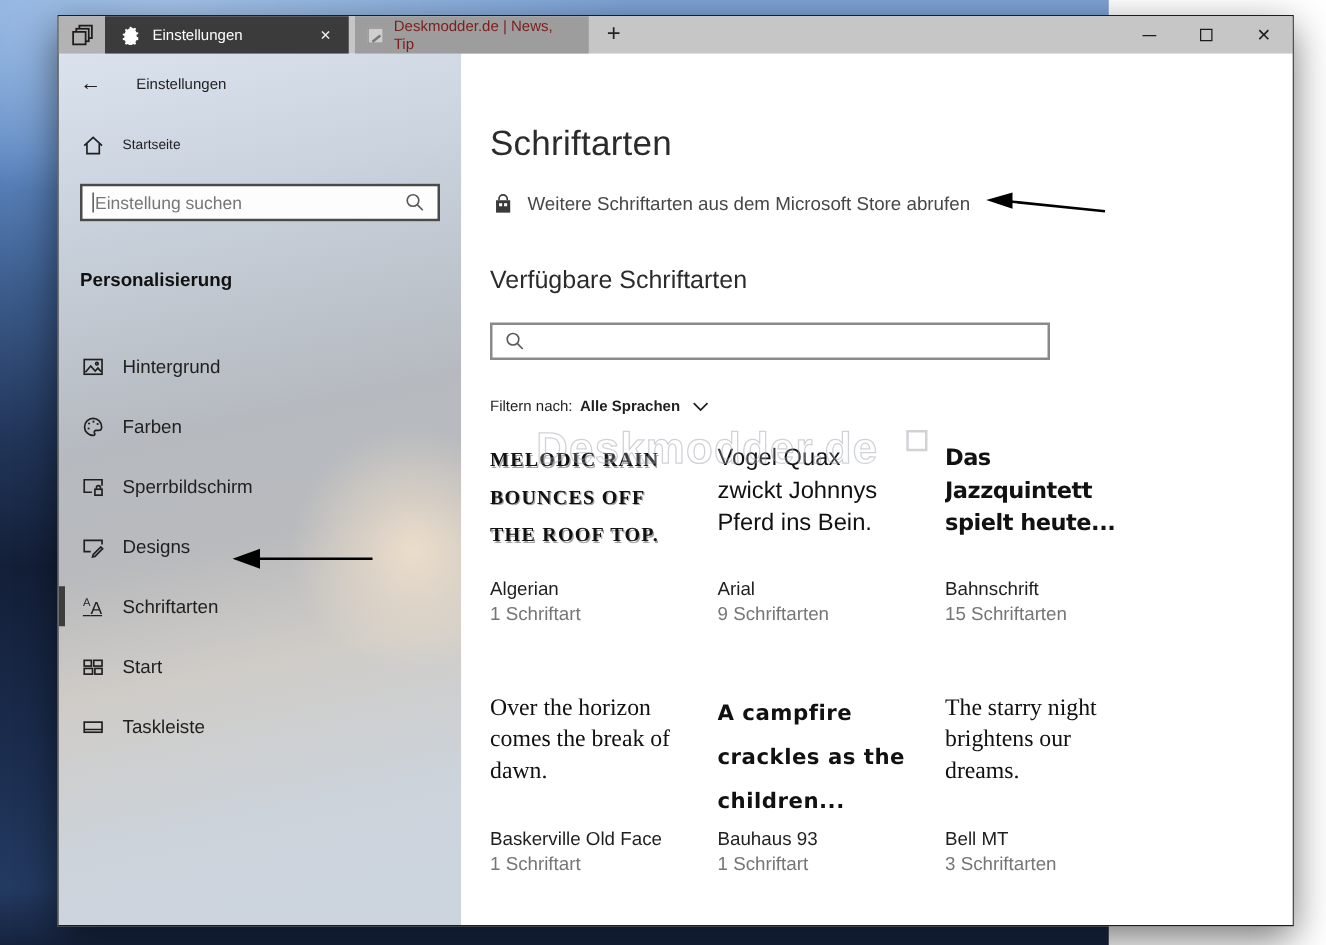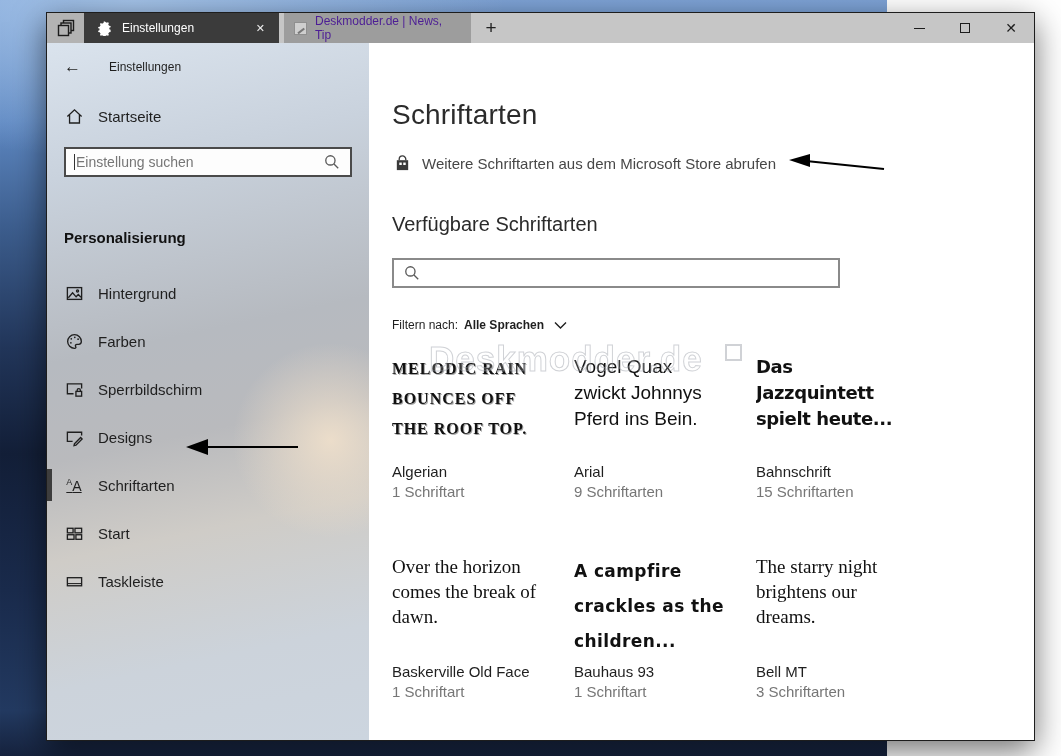--- a/index.html
+++ b/index.html
@@ -18,21 +18,21 @@
     border:1px solid #1d1d1d; box-shadow:0 10px 30px rgba(0,0,0,.55);
     background:#fff; display:flex; flex-direction:column; }
 
   
   .titlebar { height:30px; flex:0 0 30px; background:#c6c6c6; display:flex; align-items:stretch; }
   .tabs-toggle { width:37px; background:#b3b3b3; display:flex; align-items:center; justify-content:center; }
   .tab { display:flex; align-items:center; gap:8px; padding:0 10px; font-size:12px; }
   .tab.active { width:195px; background:#3b3b3b; color:#fff; }
   .tab.active .tab-title { flex:1; }
   .tab-close { font-size:11px; color:#eee; padding:0 4px; }
-  .tab.inactive { width:187px; background:#9d9d9d; color:#4c1d95; margin-left:5px; }
+  .tab.inactive { width:187px; background:#9d9d9d; color:#7f1d1d; margin-left:5px; }
   .favicon { width:13px; height:13px; background:#cfcfcf; border:1px solid #8f8f8f; position:relative; }
   .favicon::after { content:""; position:absolute; left:2px; top:7px; width:8px; height:1.5px;
      background:#777; transform:rotate(-38deg); }
   .newtab { width:40px; display:flex; align-items:center; justify-content:center;
     font-size:19px; font-weight:300; color:#222; }
   .caption-spacer { flex:1; }
   .caption-btn { width:46px; display:flex; align-items:center; justify-content:center;
     font-size:12px; color:#1c1c1c; }
   .caption-btn.min span { display:block; width:11px; height:0; border-top:1.4px solid #1c1c1c; }
   .caption-btn.max span { display:block; width:10px; height:10px; border:1.4px solid #1c1c1c; }
@@ -44,28 +44,28 @@
   
   .sidebar { position:relative; width:322px; flex:0 0 322px; overflow:hidden;
     background:
       radial-gradient(circle 130px at 88% 57%, rgba(240,224,203,.9), transparent 75%),
       linear-gradient(168deg,#dae3ed 0%,#c9d2dd 18%,#b6bac0 42%,#b9babd 55%,#cfccc7 68%,#ccd3db 85%,#ccd5df 100%);
   }
   .side-back-row { position:absolute; left:17px; top:14px; display:flex; align-items:center; gap:28px; }
   .back-arrow { font-size:17px; color:#1f1f1f; }
   .side-app-title { font-size:12px; color:#1f1f1f; }
   .side-home { position:absolute; left:17px; top:63px; display:flex; align-items:center; gap:14px;
-    font-size:15px; color:#1f1f1f; }
+    font-size:11px; color:#1f1f1f; }
   .side-search { position:absolute; left:17px; top:104px; width:288px; height:30px;
     border:2px solid #4a4a4a; background:#fdfdfd; display:flex; align-items:center; padding:0 8px; }
   .side-search .caret { width:1px; height:16px; background:#333; margin-right:1px; }
   .side-search input, .main-search input { border:0; outline:0; background:transparent; flex:1;
     font-size:14px; color:#1f1f1f; font-family:"Liberation Sans",sans-serif; }
   .side-search input::placeholder, .main-search input::placeholder { color:#767676; }
-  .side-section { position:absolute; left:17px; top:186px; font-size:15px; font-weight:700; color:#111; }
+  .side-section { position:absolute; left:17px; top:173px; font-size:15px; font-weight:700; color:#111; }
   .side-items { position:absolute; left:0; top:226px; width:100%; }
   .side-item { position:relative; height:48px; display:flex; align-items:center; gap:14px;
     padding-left:17px; font-size:15px; color:#1f1f1f; }
   .side-item .sel-bar { display:none; }
   .side-item.selected .sel-bar { display:block; position:absolute; left:0; top:8px; width:5px; height:32px;
     background:#3d3d3d; }
   .icon20 { width:20px; height:20px; flex:0 0 20px; display:flex; align-items:center; justify-content:center; }
   .fonts-glyph { font-size:14px; color:#1f1f1f; letter-spacing:0;text-decoration:underline; }
   .fonts-glyph sup { font-size:9px; vertical-align:6px; }
 

